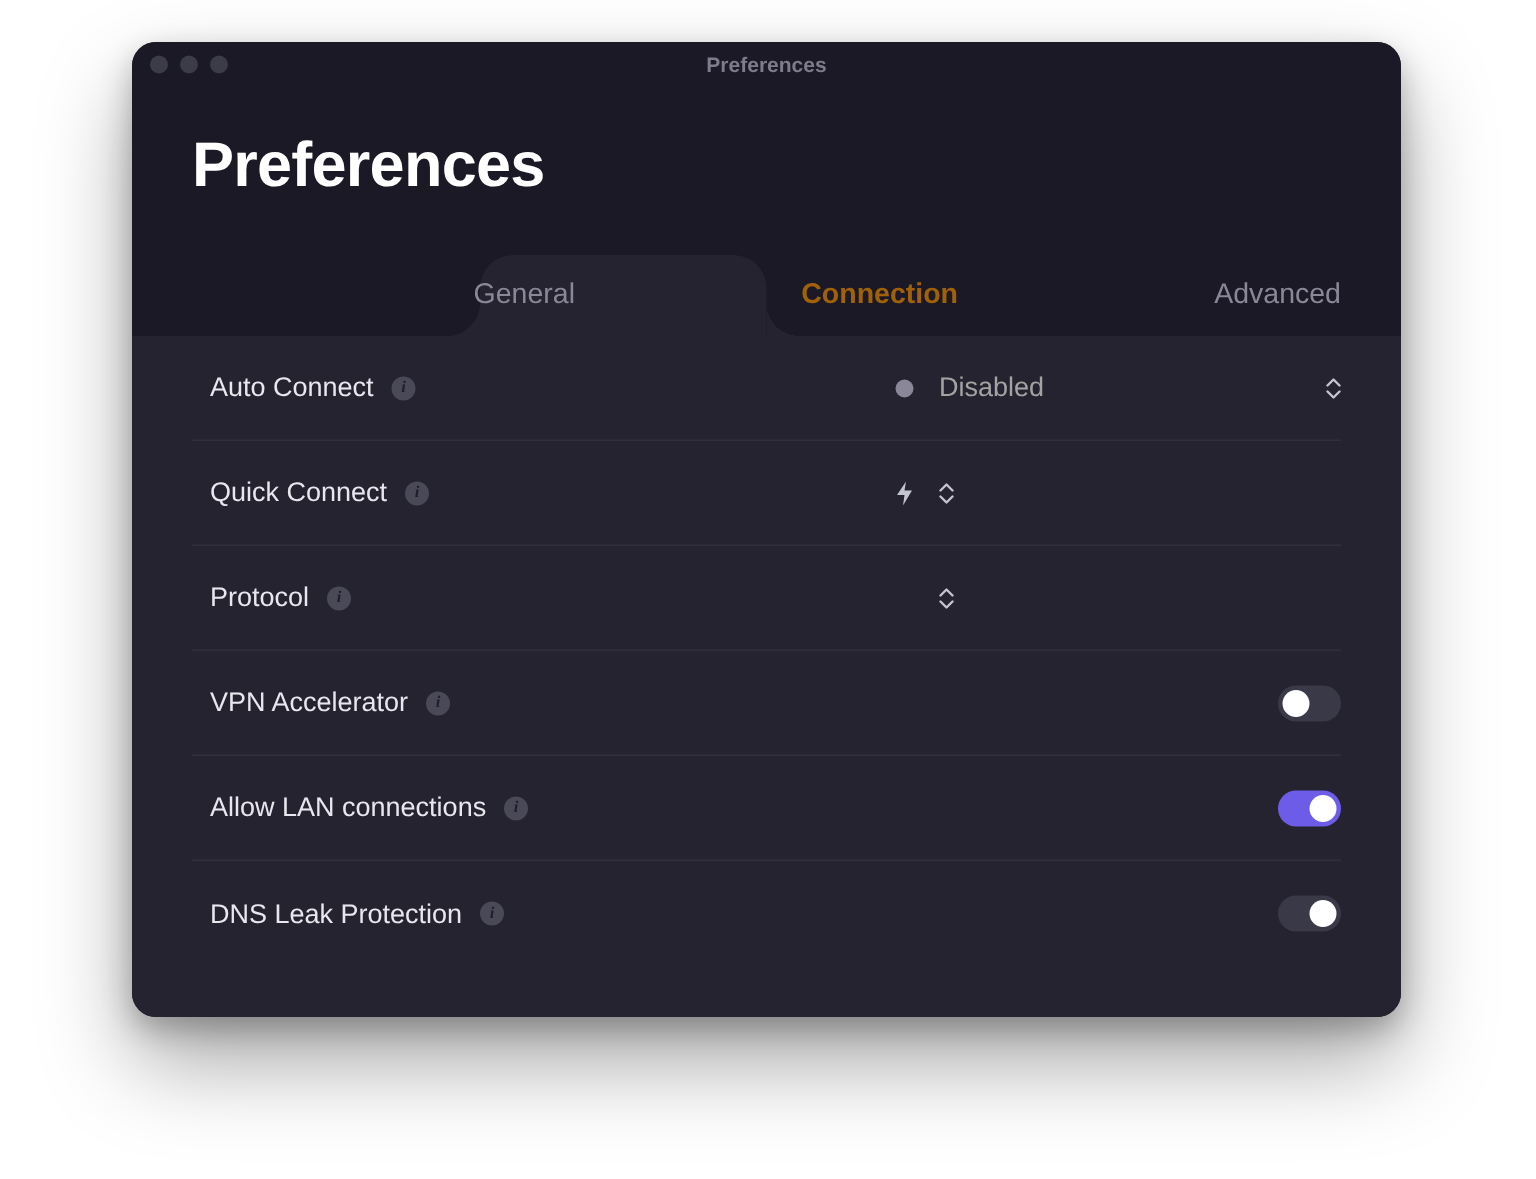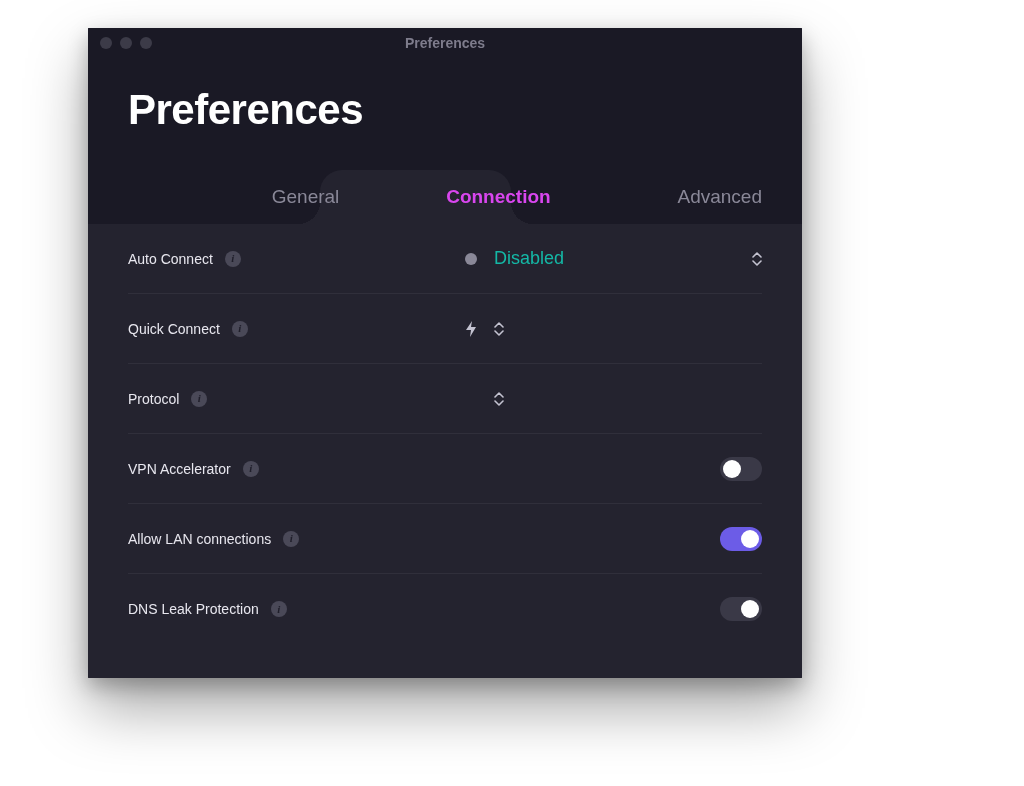--- a/index.html
+++ b/index.html
@@ -7,24 +7,24 @@
     width: 1024px;
     height: 786px;
     background: #ffffff;
     font-family: -apple-system, BlinkMacSystemFont, "Segoe UI", Helvetica, Arial, sans-serif;
     -webkit-font-smoothing: antialiased;
   }
   .window {
     position: absolute;
     left: 88px;
     top: 28px;
-    width: 714px;
+    width: 846px;
     height: 650px;
     background: #1a1925;
-    border-radius: 1px;
+    border-radius: 16px;
     box-shadow: 0 30px 60px rgba(0,0,0,0.35), 0 8px 20px rgba(0,0,0,0.25);
     overflow: hidden;
   }
   .titlebar {
     height: 30px;
     display: flex;
     align-items: center;
     padding: 0 12px;
     background: #1a1925;
     position: relative;
@@ -90,43 +90,44 @@
   .tab {
     flex: 1;
     display: flex;
     align-items: center;
     justify-content: flex-end;
     font-size: 19px;
     color: #8a8898;
     cursor: pointer;
     font-weight: 500;
   }
-  .tab.active { color: #d946ef; font-weight: 600; }
+  .tab.active { color: #a16207; font-weight: 600; }
   .panel {
     background: #24232f;
     height: calc(100% - 30px - 64px - 36px - 54px);
     padding: 0 40px;
   }
   .row {
     height: 70px;
     border-bottom: 1px solid rgba(255,255,255,0.06);
     display: flex;
     align-items: center;
     justify-content: space-between;
   }
   .row:last-child { border-bottom: none; }
   .row-left {
     display: flex;
     align-items: center;
     gap: 12px;
   }
   .row-label {
     color: #e8e7ef;
-    font-size: 14px;
+    font-size: 18px;
     font-weight: 500;
+    margin-left: 12px;
   }
   .info-icon {
     width: 16px; height: 16px; border-radius: 50%;
     background: #4a4958;
     color: #1f1e2a;
     font-size: 11px;
     font-weight: 900;
     font-style: italic;
     font-family: Georgia, serif;
     display: inline-flex;
@@ -146,21 +147,21 @@
     gap: 14px;
     cursor: pointer;
   }
   .select-icon {
     width: 18px; height: 18px;
     display: inline-flex; align-items: center; justify-content: center;
     flex-shrink: 0;
   }
   .dot-gray { width: 12px; height:12px; border-radius:50%; background:#8a8898; }
   .select-value {
-    color: #14b8a6;
+    color: #a3a3a3;
     font-size: 18px;
     font-weight: 500;
     flex: 1;
   }
   .stepper {
     color: #bfbecd;
     font-size: 12px;
     line-height: 7px;
     display: flex; flex-direction: column; align-items: center;
     gap: 0px;

